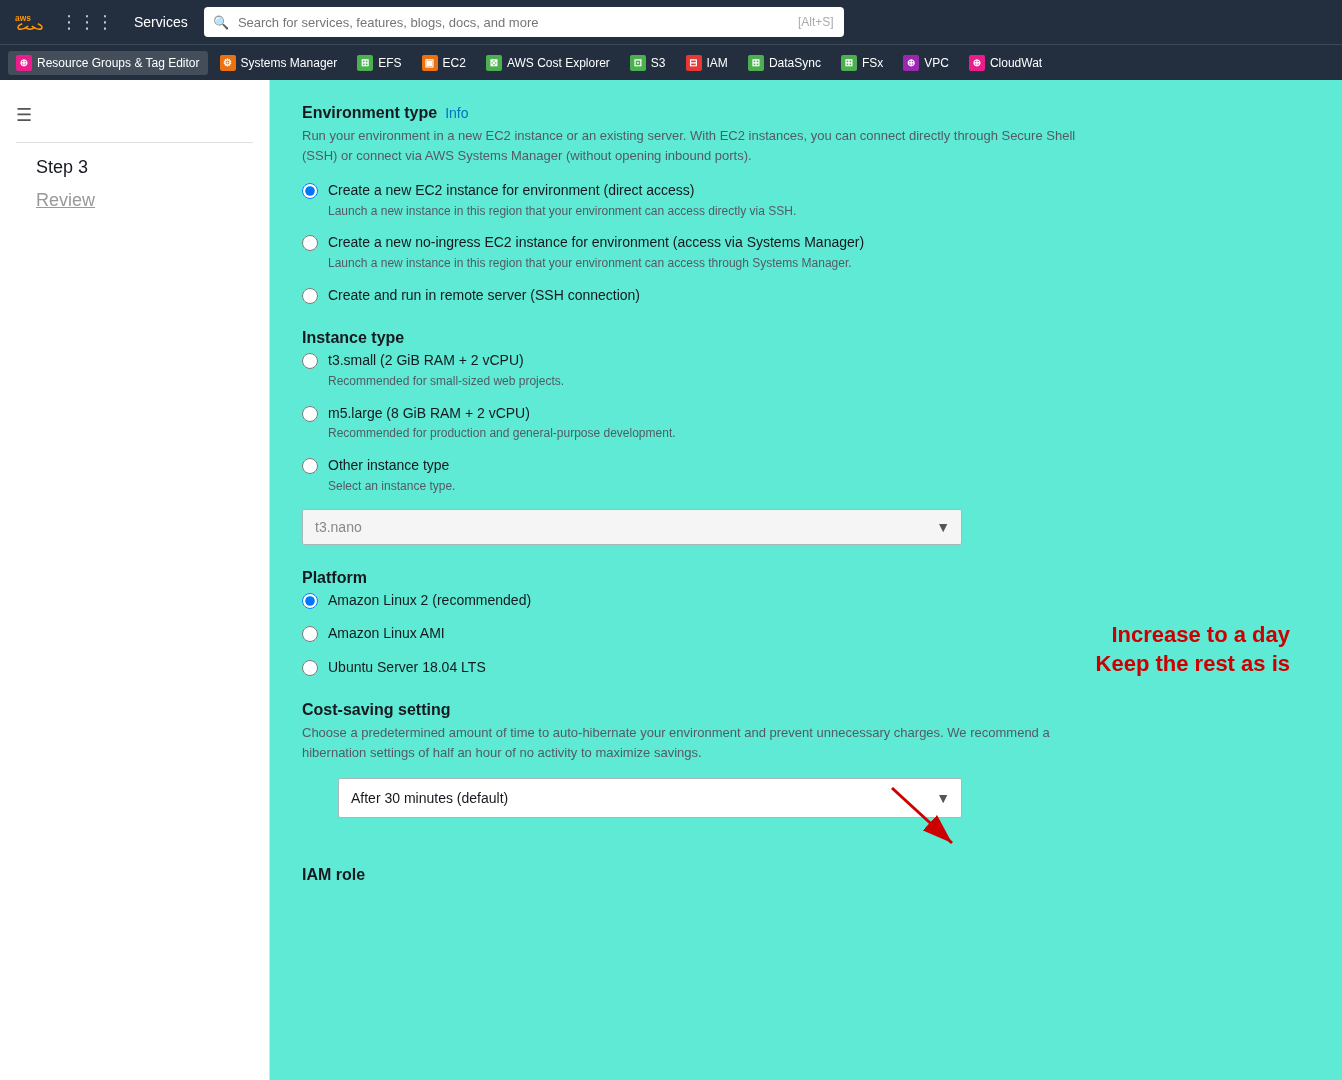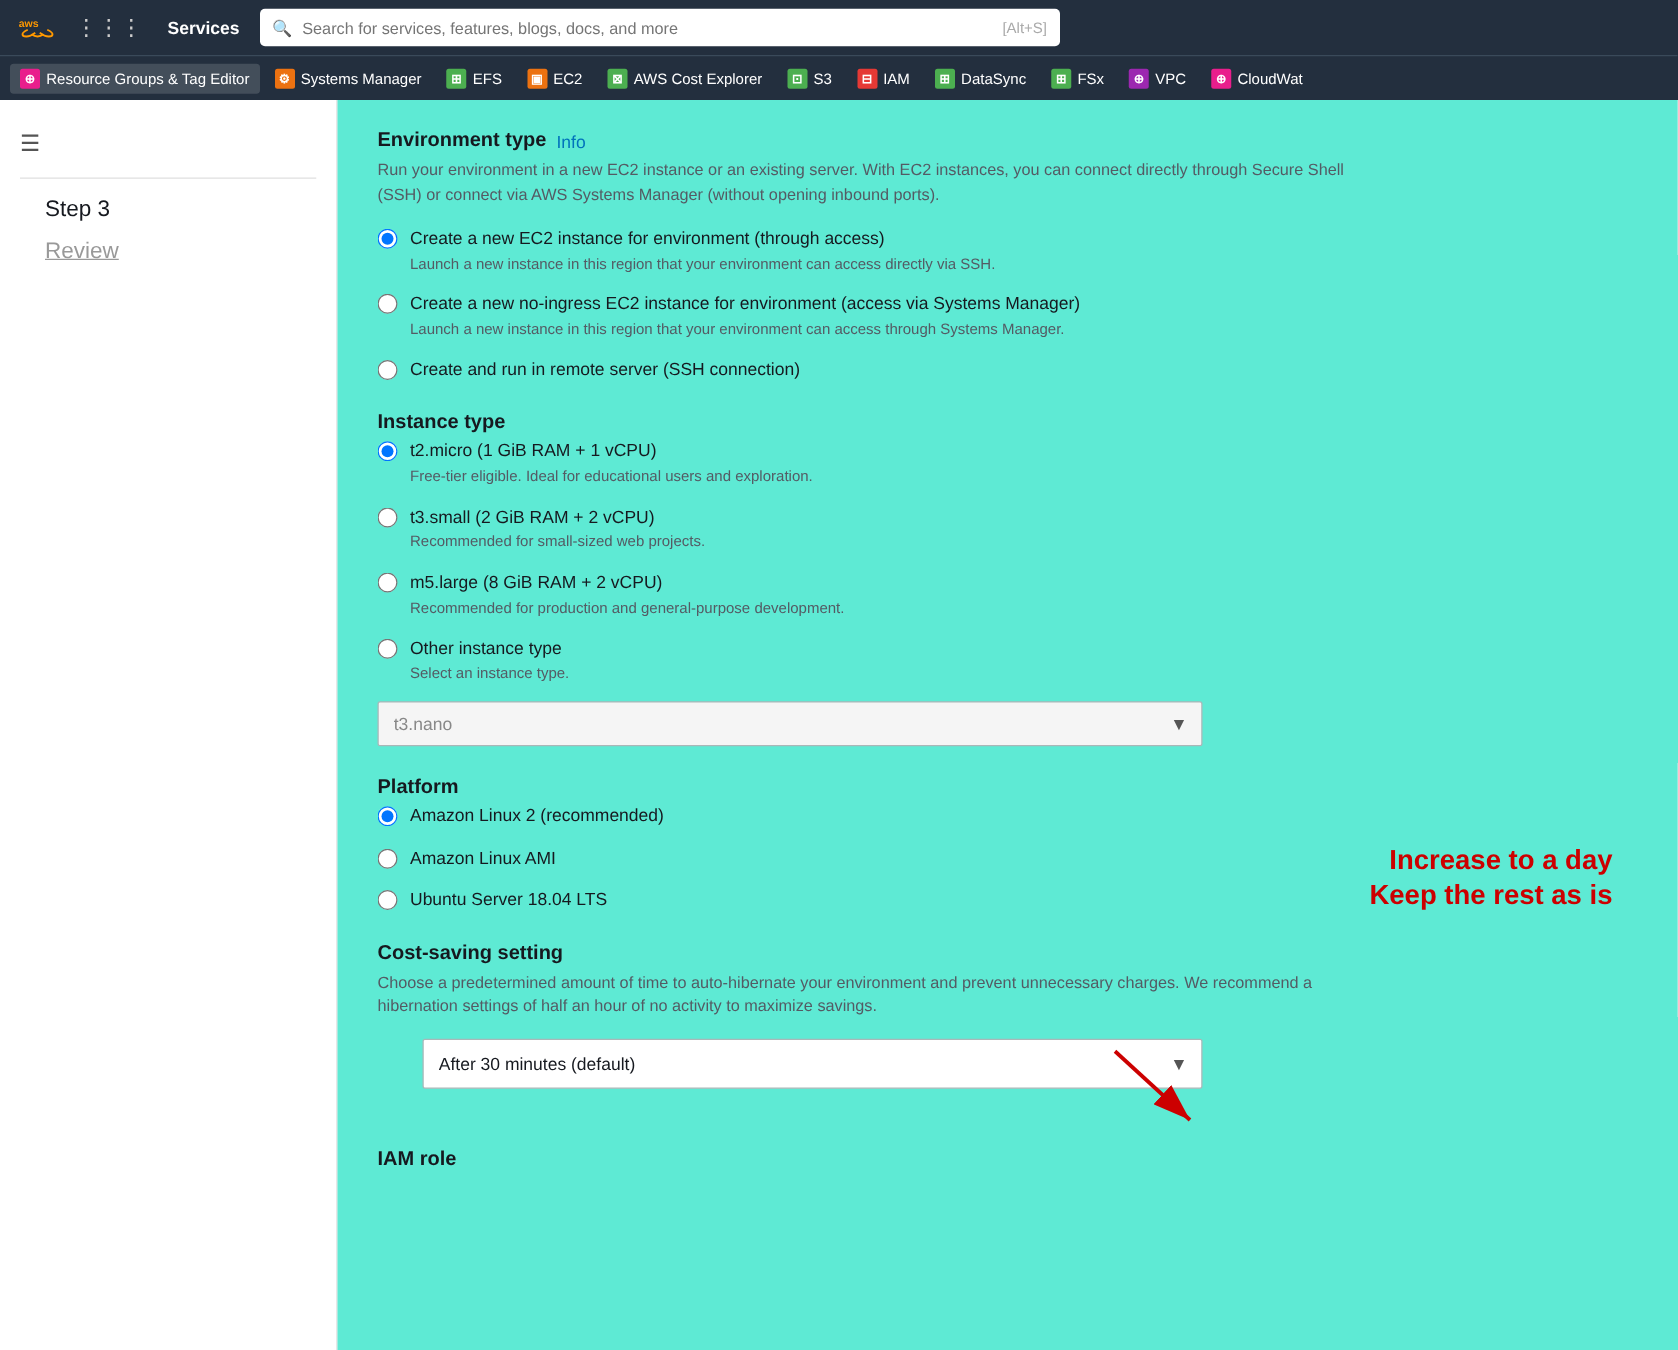--- a/index.html
+++ b/index.html
@@ -29,21 +29,21 @@
     .aws-logo svg { width: 36px; height: 28px; }
     .nav-apps-icon {
       color: #ccc;
       font-size: 18px;
       cursor: pointer;
       padding: 4px;
     }
     .nav-services-btn {
       color: #fff;
       font-size: 14px;
-      font-weight: 700;
+      font-weight: 400;
       cursor: pointer;
       padding: 4px 8px;
       display: flex;
       align-items: center;
       gap: 4px;
     }
     .nav-search {
       flex: 1;
       max-width: 640px;
       height: 30px;
@@ -364,21 +364,21 @@
     <div class="radio-group">
       <div class="section-title">
         <span>Environment type</span>
         <a class="info-link">Info</a>
       </div>
       <p class="section-desc">Run your environment in a new EC2 instance or an existing server. With EC2 instances, you can connect directly through Secure Shell (SSH) or connect via AWS Systems Manager (without opening inbound ports).</p>
 
       <div class="radio-option">
         <input type="radio" name="envType" id="envOpt1" checked="" style="">
         <div class="radio-label-wrap">
-          <label class="radio-label" for="envOpt1">Create a new EC2 instance for environment (through access)</label>
+          <label class="radio-label" for="envOpt1">Create a new EC2 instance for environment (direct access)</label>
           <div class="radio-sublabel">Launch a new instance in this region that your environment can access directly via SSH.</div>
         </div>
       </div>
 
       <div class="radio-option">
         <input type="radio" name="envType" id="envOpt2" style="">
         <div class="radio-label-wrap">
           <label class="radio-label" for="envOpt2">Create a new no-ingress EC2 instance for environment (access via Systems Manager)</label>
           <div class="radio-sublabel">Launch a new instance in this region that your environment can access through Systems Manager.</div>
         </div>
@@ -390,27 +390,20 @@
           <label class="radio-label" for="envOpt3">Create and run in remote server (SSH connection)</label>
         </div>
       </div>
     </div>
 
     <div class="radio-group">
       <div class="section-title">
         <span>Instance type</span>
       </div>
 
-      <div class="radio-option">
-        <input type="radio" name="instType" id="instOpt1" checked="" style="">
-        <div class="radio-label-wrap">
-          <label class="radio-label" for="instOpt1">t2.micro (1 GiB RAM + 1 vCPU)</label>
-          <div class="radio-sublabel">Free-tier eligible. Ideal for educational users and exploration.</div>
-        </div>
-      </div>
 
       <div class="radio-option">
         <input type="radio" name="instType" id="instOpt2" style="">
         <div class="radio-label-wrap">
           <label class="radio-label" for="instOpt2">t3.small (2 GiB RAM + 2 vCPU)</label>
           <div class="radio-sublabel">Recommended for small-sized web projects.</div>
         </div>
       </div>
 
       <div class="radio-option">

